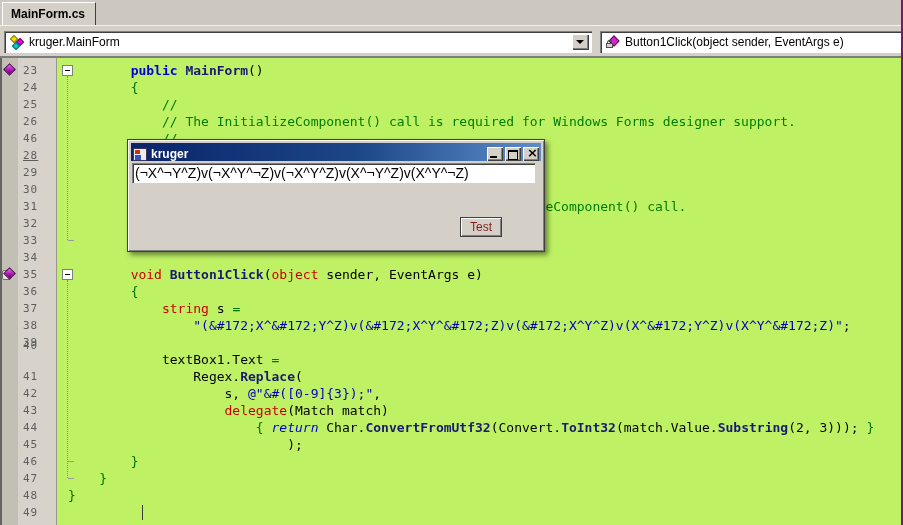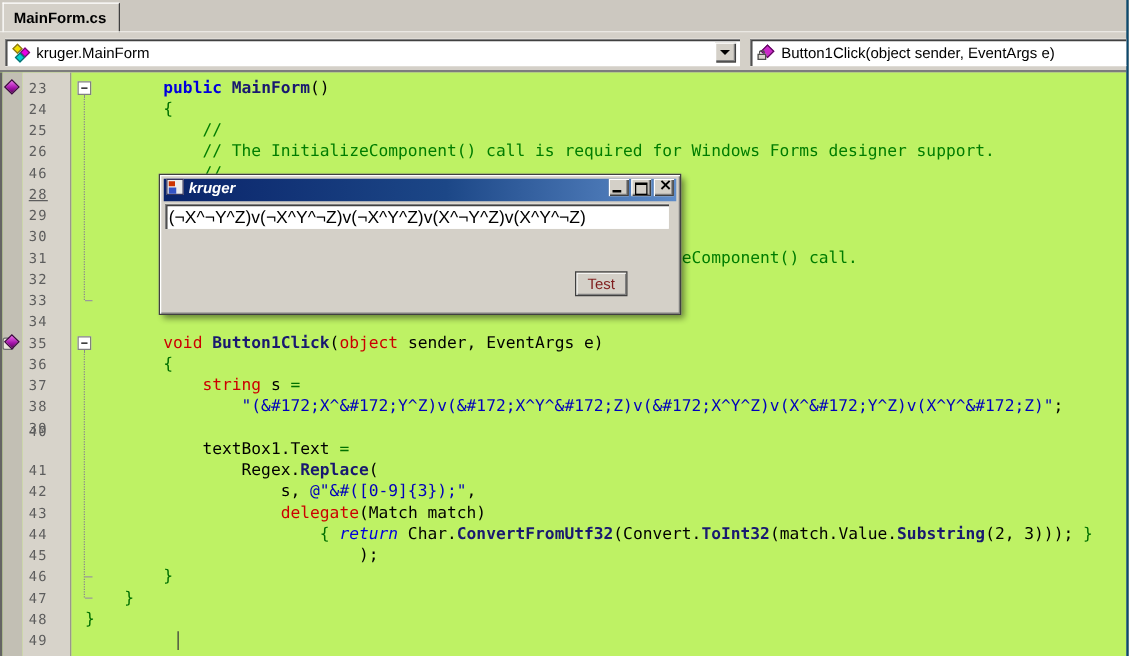--- a/index.html
+++ b/index.html
@@ -1,20 +1,20 @@
 <!DOCTYPE html>
 <html><head>
 <meta charset="utf-8">
 <style>
   * { margin:0; padding:0; box-sizing:border-box; }
   html,body { background:#808080; }
   #win {
     position:relative; width:903px; height:525px; overflow:hidden;
     background:#d4d0c8; font-family:"Liberation Sans", sans-serif;
-    border-right:2px solid #0c4a6e;
+    border-right:2px solid #701a75;
   }
   
   #tabstrip { position:absolute; left:0; top:0; width:100%; height:26px; background:#ccc8c0; }
   #tabstrip .underline { position:absolute; left:0; top:25px; width:100%; height:1px; background:#f4f2ee; }
   .tab {
     position:absolute; left:2px; top:2px; height:24px; padding:4px 10px 0 8px;
     background:#d4d0c8; font-size:12px; font-weight:bold; color:#000;
     border-top:1px solid #fff; border-left:1px solid #fff; border-right:1px solid #404040;
   }
   
@@ -77,21 +77,21 @@
     background:linear-gradient(135deg,#ee6bee 0%,#a312a9 60%,#5c065f 100%); border:1px solid #3c0340; }
   .bm-extra { position:absolute; left:0px; width:9px; height:10px; background:#e9e5d9;
     border:1px solid #6f6f6f; border-radius:2px; }
   #caret { position:absolute; left:140px; top:447px; width:1px; height:15px; background:#3a3a3a; }
   
   #dialog { position:absolute; left:127px; top:139px; width:418px; height:113px;
     background:#d4d0c8; border:1px solid #404040; z-index:50;
     box-shadow: inset 1px 1px 0 #fff, inset -1px -1px 0 #808080, 3px 3px 5px rgba(0,0,0,.45); }
   #dlg-title { position:absolute; left:3px; top:3px; right:3px; height:18px;
     background:linear-gradient(90deg,#0a246a 0%,#1c4787 55%,#5e8cc9 100%);
-    display:flex; align-items:flex-start; padding:0 2px;font-style:italic; }
+    display:flex; align-items:flex-end; padding:0 2px; }
   #dlg-title .t { flex:1; color:#fff; font-size:12px; font-weight:bold; margin-left:4px; }
   .form-ico { position:relative; width:14px; height:13px; background:#ececec; border:1px solid #35355c; }
   .form-ico .r { position:absolute; left:1px; top:1px; width:5px; height:4px; background:#cc3300; }
   .form-ico .b { position:absolute; left:1px; top:6px; width:6px; height:5px; background:#3353c4; }
   .winbtn { position:relative; width:16px; height:14px; background:#d4d0c8; margin-left:2px;
     box-shadow: inset 1px 1px 0 #fff, inset -1px -1px 0 #404040, inset -2px -2px 0 #808080; }
   .winbtn.min::after { content:""; position:absolute; left:3px; bottom:3px; width:7px; height:2px; background:#000; }
   .winbtn.max::after { content:""; position:absolute; left:3px; top:3px; width:8px; height:7px;
     border:1px solid #000; border-top:2px solid #000; }
   .winbtn.cls::after { content:"\00d7"; position:absolute; left:4px; top:-1px;

